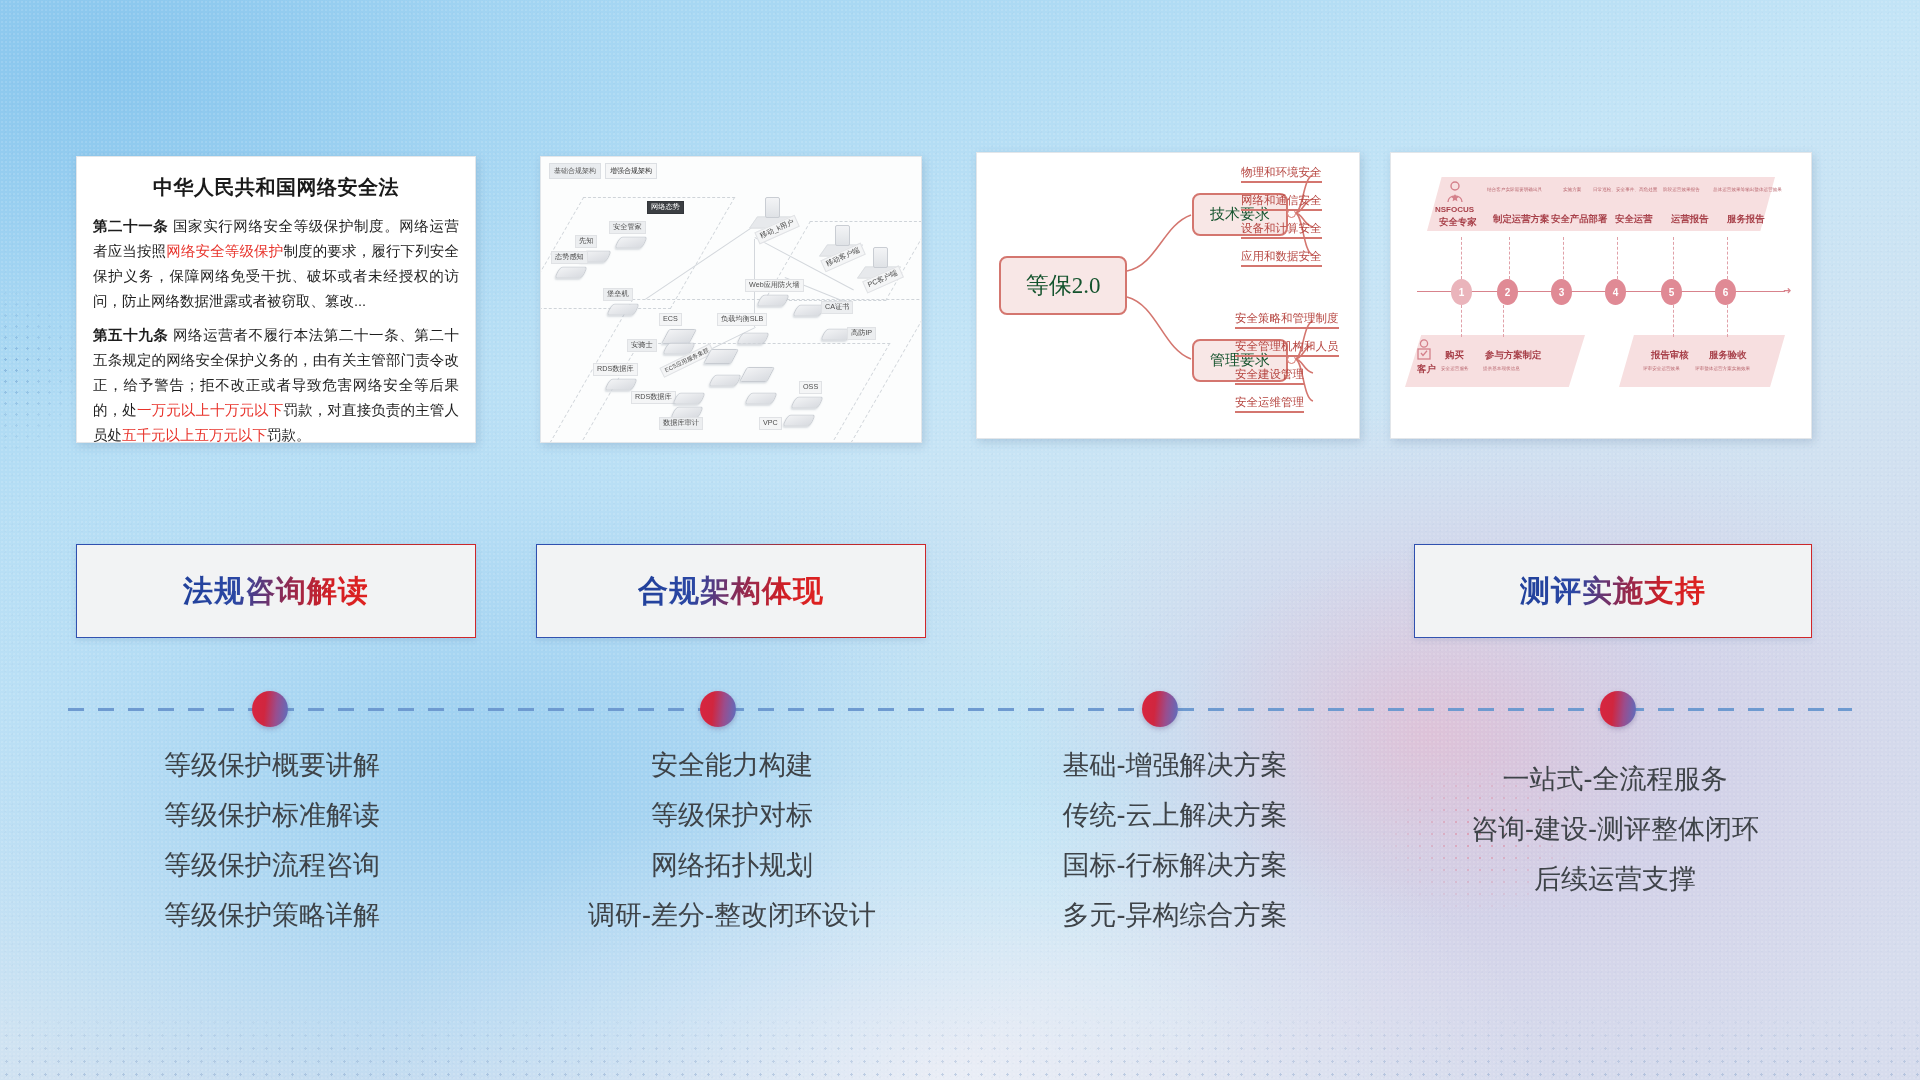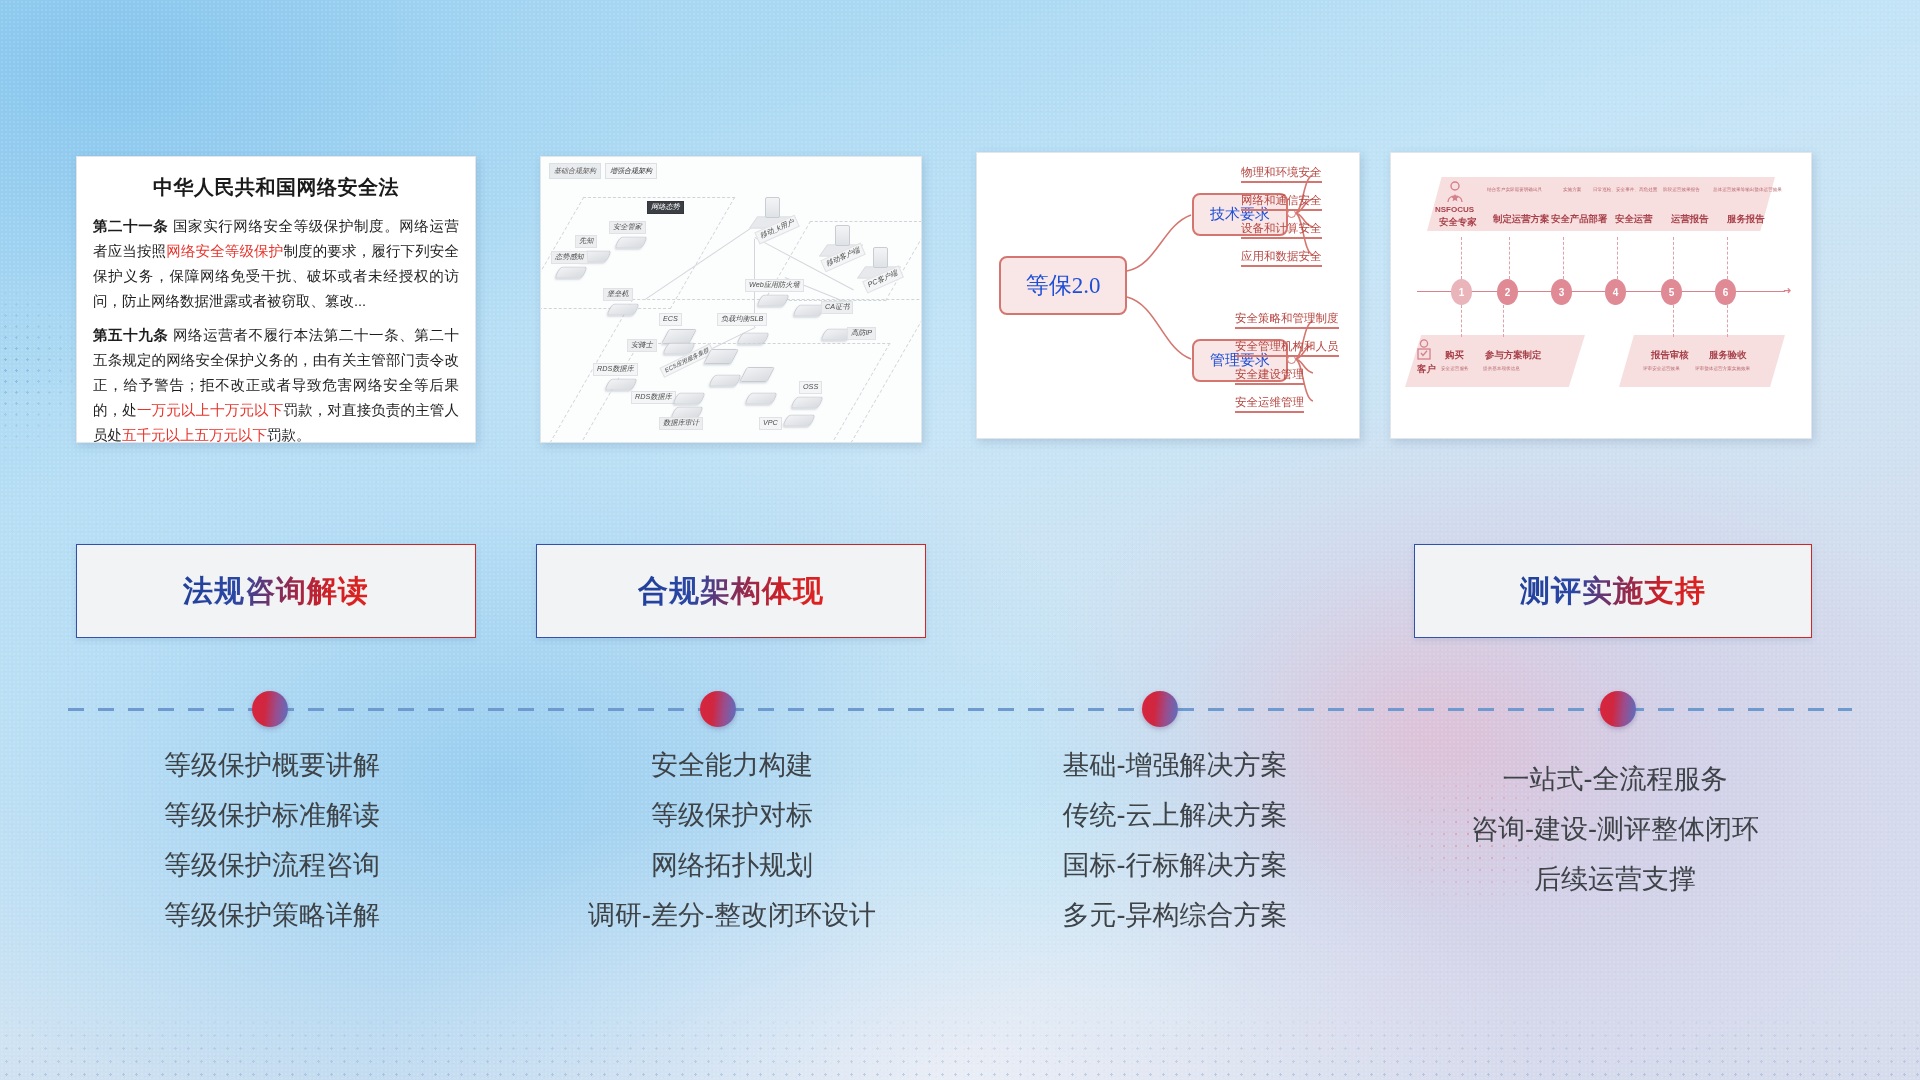--- a/index.html
+++ b/index.html
@@ -74,21 +74,21 @@
   #card-4{left:1390px;top:152px;width:420px;height:285px;}
 
   
   .law-title{text-align:center;font-size:20px;font-weight:bold;color:#1a1a1a;margin:17px 0 13px;letter-spacing:.5px;}
   .law-body{padding:0 16px;font-size:14.5px;line-height:25px;color:#1d1d1d;text-align:justify;}
   .law-body p{margin:0 0 9px;}
   .law-body .art{font-weight:bold;}
   .law-body .red{color:#e8322a;}
 
   
-  .arch{position:relative;width:100%;height:100%;background:#fcfdfd;font-style:italic;}
+  .arch{position:relative;width:100%;height:100%;background:#fcfdfd;}
   .arch-tabs{position:absolute;left:8px;top:6px;display:flex;gap:4px;font-size:7px;color:#5a5a5a;}
   .arch-tab{background:#e9ecef;border:1px solid #dcdfe3;padding:2px 4px;}
   .arch-tab.active{background:#f5f6f7;color:#2e2e2e;}
   .arch-canvas{position:absolute;inset:16px 8px 8px 8px;}
   .dash-zone{position:absolute;border:1px dashed #cfd4d9;}
   .node{position:absolute;}
   .node .tag{
     position:absolute;white-space:nowrap;font-size:7.2px;color:#4c4c4c;
     background:#eceef0;border:1px solid #e0e2e5;padding:1px 3px;line-height:1.2;
   }
@@ -109,21 +109,21 @@
   .srv{
     position:absolute;width:13px;height:19px;background:linear-gradient(180deg,#f3f4f6,#dfe2e6);
     border:1px solid #c9cdd3;border-radius:2px;
   }
   .aline{position:absolute;background:#d3d7dc;height:1px;transform-origin:0 0;}
 
   
   .mm{position:relative;width:100%;height:100%;background:#fff;}
   .mm-node{
     position:absolute;border:2.4px solid #d4766f;background:#f8e7e6;border-radius:8px;
-    color:#1d4ed8;display:flex;align-items:center;justify-content:center;
+    color:#14532d;display:flex;align-items:center;justify-content:center;
     font-family:"Liberation Serif","DejaVu Serif",serif;
   }
   #mm-root{left:22px;top:103px;width:124px;height:55px;font-size:23px;}
   #mm-tech{left:215px;top:40px;width:92px;height:39px;font-size:15px;}
   #mm-mgmt{left:215px;top:186px;width:92px;height:39px;font-size:15px;}
   .mm-leaf{
     position:absolute;color:#b5443f;font-size:11.5px;white-space:nowrap;
     font-family:"Liberation Serif","DejaVu Serif",serif;
     border-bottom:2px solid #d4766f;padding-bottom:1px;
   }

